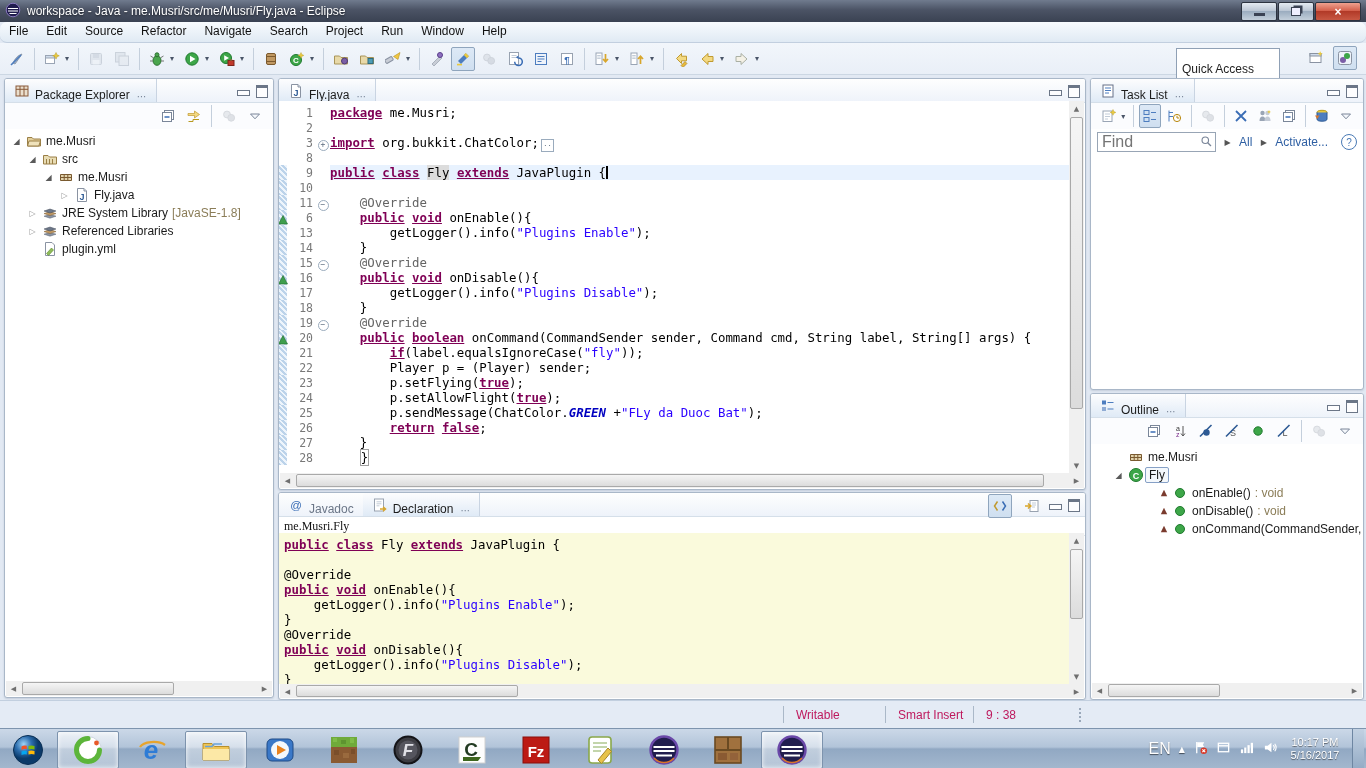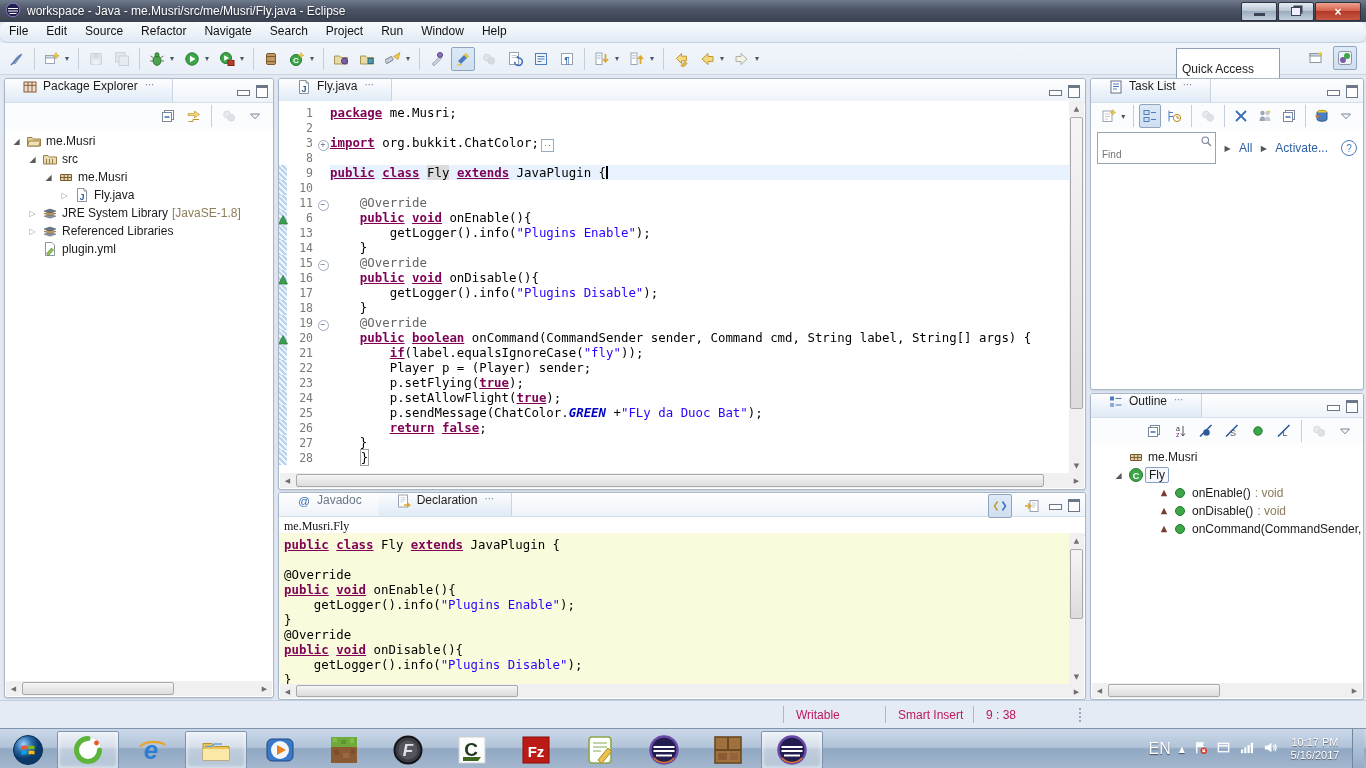--- a/index.html
+++ b/index.html
@@ -37,21 +37,21 @@
   .tb-sep{width:1px;height:22px;background:#c4cfdc;margin:0 4px;}
   .quick-access{position:absolute;right:86px;top:5px;width:92px;height:16px;background:#fff;
     border:1px solid #8fa0b5;color:#222;padding:13px 5px;line-height:15px;}
   .persp-box{position:absolute;right:8px;top:3px;display:flex;align-items:center;gap:3px;}
 
   
   .panel{position:absolute;background:#fff;border:1px solid #a9b7c8;border-radius:3px;
     overflow:hidden;box-shadow:0 1px 2px rgba(60,80,110,.18);}
   .phead{height:23px;background:linear-gradient(#fefefe,#eef3fa);
     border-bottom:1px solid #d5dfe9;display:flex;align-items:stretch;position:relative;}
-  .ptab{display:flex;align-items:flex-start;gap:5px;padding:0 17px;
+  .ptab{display:flex;align-items:flex-end;gap:5px;padding:0 9px;
     background:linear-gradient(#fdfdfe,#dfeaf6);border-right:1px solid #c9d4e2;
     color:#1c1c1c;border-radius:3px 0 0 0;white-space:nowrap;}
   .ptab.inactive{background:transparent;border-right:none;color:#6b7687;}
   .tclose{color:#7a8699;font-size:10px;margin-left:2px;font-family:"DejaVu Sans",sans-serif;}
   .pbtns{position:absolute;right:5px;top:6px;display:flex;gap:6px;align-items:center;}
   .pbtn-min{width:11px;height:4px;border:1px solid #6b7687;background:#fdfdfe;margin-top:3px;}
   .pbtn-max{width:10px;height:9px;border:1px solid #6b7687;border-top:3px solid #6b7687;background:#fdfdfe;}
   .ptoolbar{height:26px;display:flex;align-items:center;justify-content:flex-end;
     padding-right:5px;background:#fbfcfe;}
   .ptoolbar.left{justify-content:flex-start;padding-left:6px;}
@@ -891,21 +891,21 @@
         <span class="tb-icon">
           <span style="display: inline-flex;">
             <svg width="16" height="16" viewBox="0 0 16 16" style="display:block">
               <path d="M3.5 6 L12.5 6 L8 10.8 Z" fill="#f4f7fb" stroke="#7a8699"></path>
             </svg>
           </span>
         </span>
       </div>
     <div style="display:flex;align-items:center;gap:6px;padding:3px 6px;">
       <span style="position:relative;display:inline-block;">
-        <input style="width: 95px; height: 18px; border: 1px solid rgb(152, 165, 181); font-size: 10px; padding: 12px 18px 0px 4px; color: rgb(51, 51, 51);" placeholder="Find">
+        <input style="width: 95px; height: 18px; border: 1px solid rgb(152, 165, 181); font-size: 16px; padding: 0px 18px 0px 4px; color: rgb(51, 51, 51);" placeholder="Find">
         <span id="find-mag" style="position:absolute;right:3px;top:3px;"><span style="display: inline-flex;">
               <svg width="13" height="13" viewBox="0 0 16 16" style="display:block">
                 <circle cx="6.5" cy="6.5" r="4" fill="none" stroke="#7a8699" stroke-width="1.4"></circle>
                 <line x1="9.5" y1="9.5" x2="13.5" y2="13.5" stroke="#7a8699" stroke-width="1.6"></line>
               </svg>
             </span></span>
       </span>
       <span class="tarrow" style="color:#555;">▶</span>
       <span style="color:var(--link_blue);">All</span>
       <span class="tarrow" style="color:#555;">▶</span>

